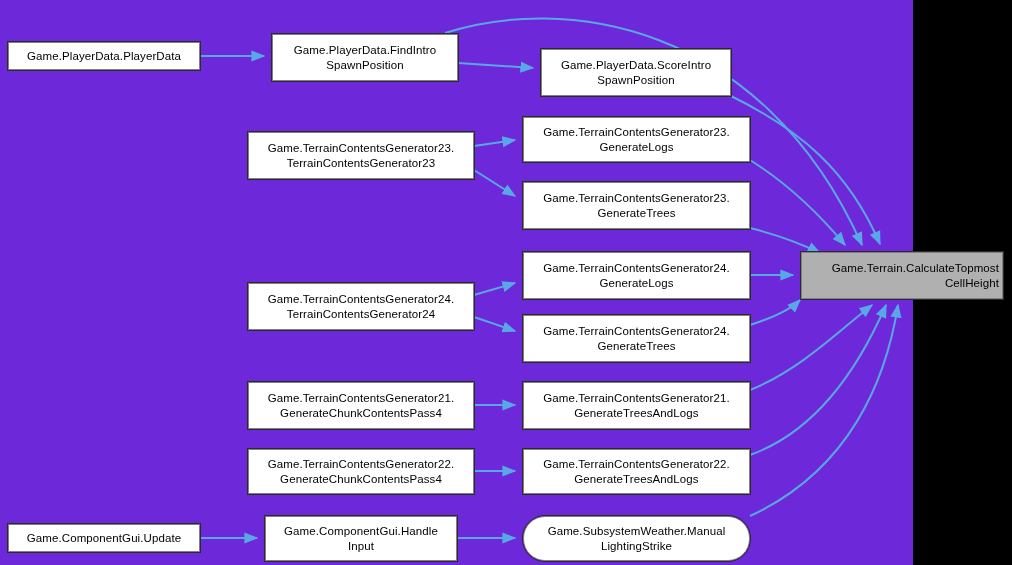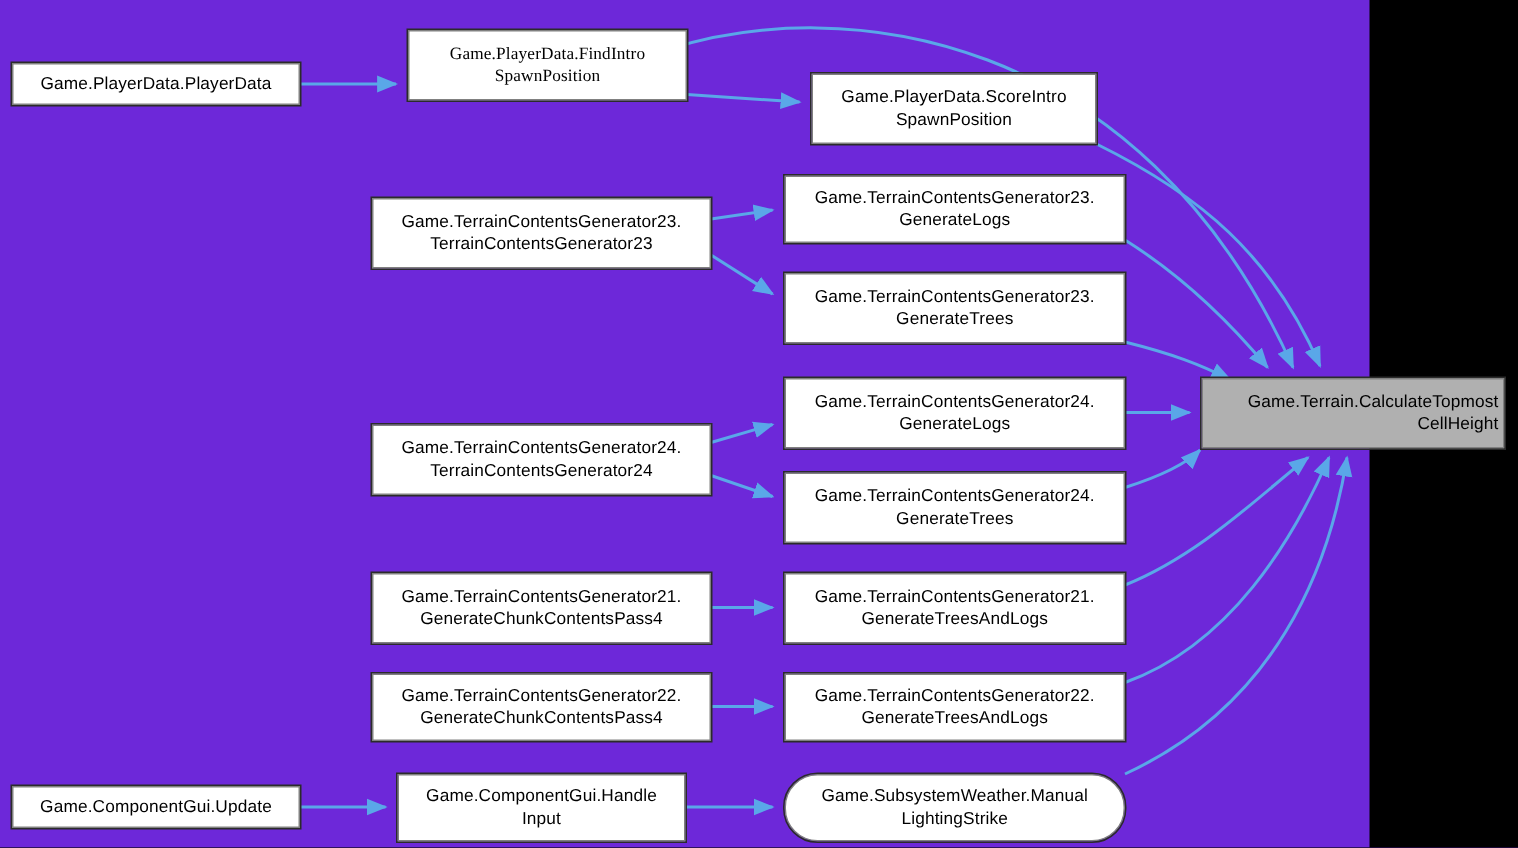--- a/index.html
+++ b/index.html
@@ -42,21 +42,21 @@
         <path d="M 750,455 C 820,430 862,360 886,305" marker-end="url(#arrow)" stroke="#5aa7e8"></path>
         <path d="M 200,538 L 257,538" marker-end="url(#arrow)" stroke="#5aa7e8"></path>
         <path d="M 457,538 L 515,538" marker-end="url(#arrow)" stroke="#5aa7e8"></path>
         <path d="M 750,516 C 850,470 886,380 898,305" marker-end="url(#arrow)" stroke="#5aa7e8"></path>
       </g>
   </svg>
   <div id="node-layer">
       <div class="node" style="left: 8px; top: 42px; width: 192px; height: 28px;">
         <span>Game.PlayerData.PlayerData</span>
       </div>
-      <div class="node" style="left: 272px; top: 20px; width: 186px; height: 47px; font-family: Liberation Serif, serif;">
+      <div class="node" style="left: 272px; top: 34px; width: 186px; height: 47px;">
         <span>Game.PlayerData.FindIntro
 SpawnPosition</span>
       </div>
       <div class="node" style="left: 541px; top: 49px; width: 190px; height: 47px;">
         <span>Game.PlayerData.ScoreIntro
 SpawnPosition</span>
       </div>
       <div class="node" style="left: 248px; top: 132px; width: 226px; height: 47px;">
         <span>Game.TerrainContentsGenerator23.
 TerrainContentsGenerator23</span>

